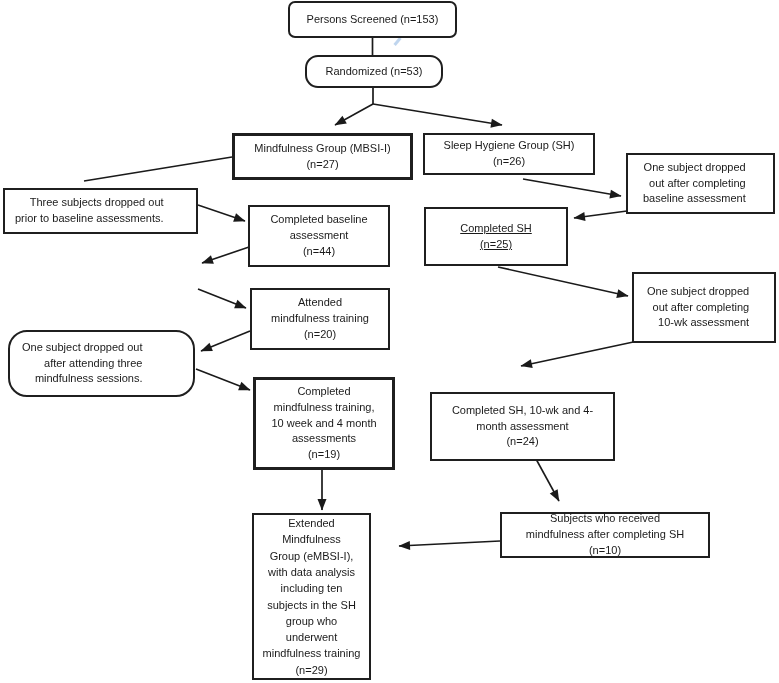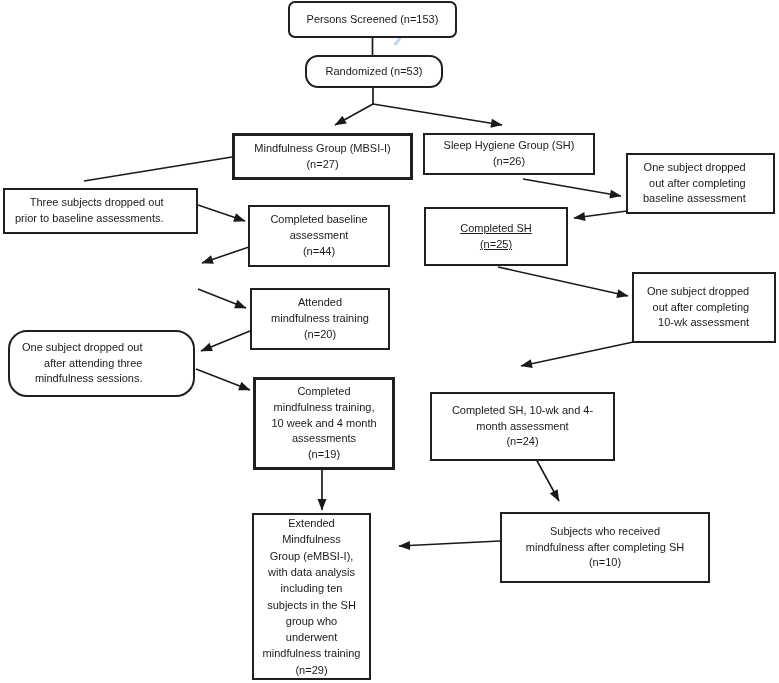--- a/index.html
+++ b/index.html
@@ -117,19 +117,19 @@
 (n=25)</div>
 
   <div class="box left" style="left:632px;top:272px;width:144px;height:71px;padding-left:13px;">One subject dropped
 out after completing
 10-wk assessment</div>
 
   <div class="box center" style="left:430px;top:378px;width:185px;height:69px;margin-top:14px;">Completed SH, 10-wk and 4-
 month assessment
 (n=24)</div>
 
-  <div class="box center" style="left:500px;top:512px;width:210px;height:71px;">Subjects who received
+  <div class="box center" style="left:500px;top:512px;width:210px;height:46px;">Subjects who received
 mindfulness after completing SH
 (n=10)</div>
 
   <div class="artifact" style="left:396px;top:37px;background:#a9c7e8;"></div>
 
 </div>
 
 </body></html>

